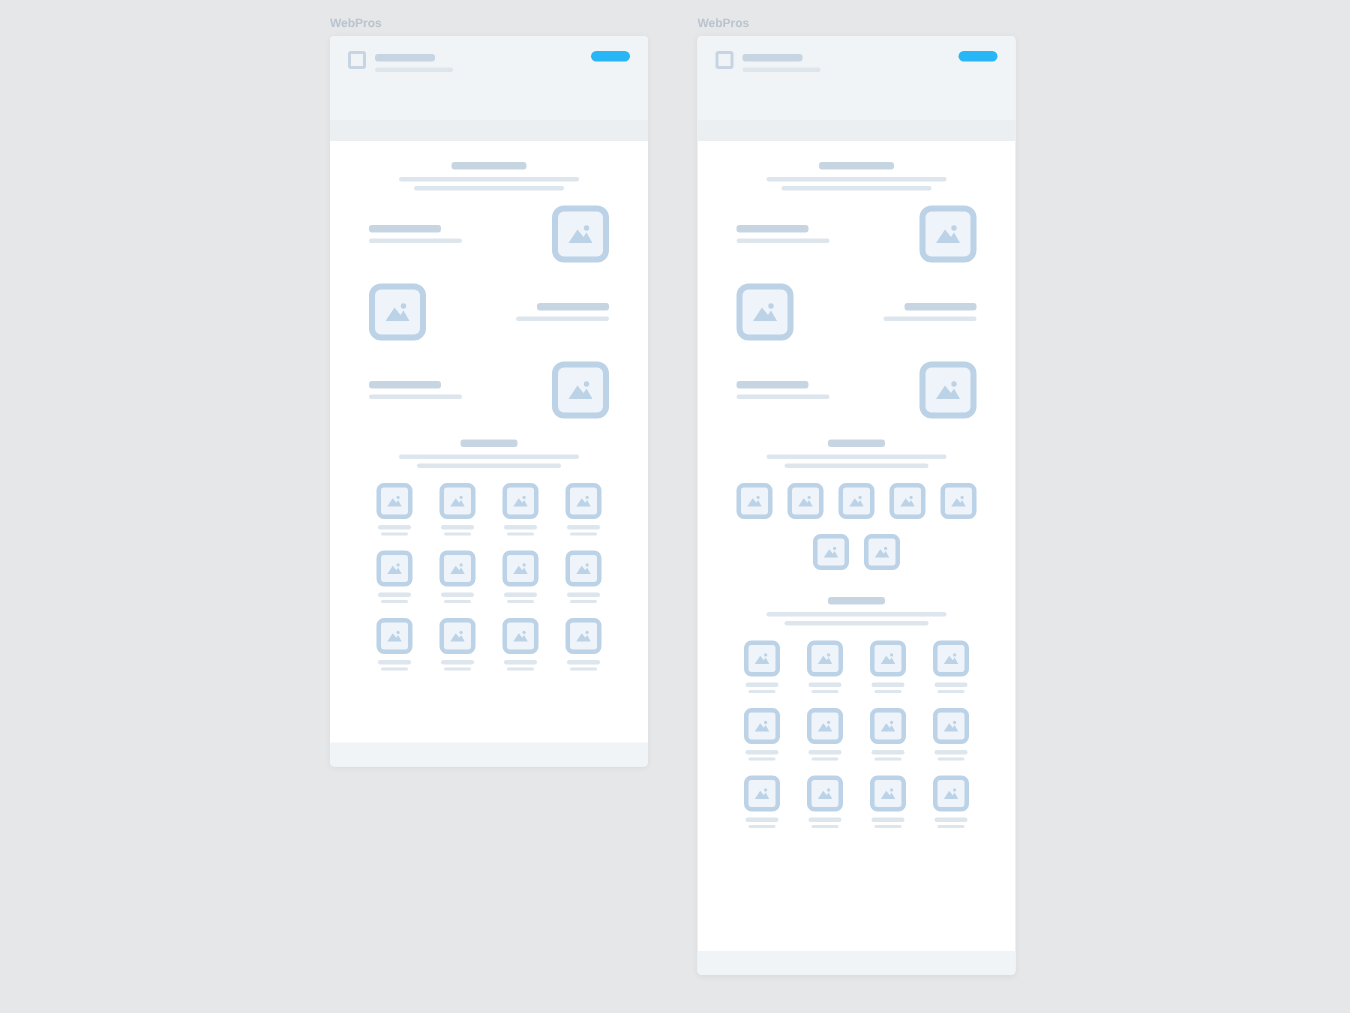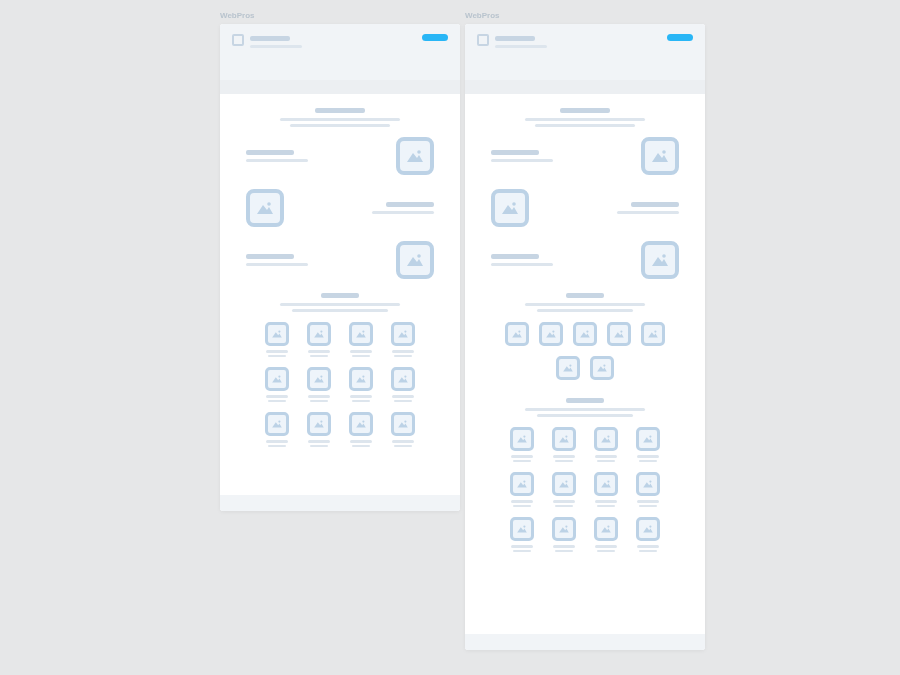--- a/index.html
+++ b/index.html
@@ -6,21 +6,21 @@
   body {
     background: #e6e7e8;
     width: 900px;
     height: 675px;
     overflow: hidden;
     font-family: -apple-system, Helvetica, Arial, sans-serif;
     position: relative;
   }
   .frame {
     position: absolute;
-    width: 240px;
+    width: 212px;
     background: #fff;
     border-radius: 3px;
     box-shadow: 0 1px 4px rgba(0,0,0,0.06);
   }
   .frame.a { left: 220px; top: 24px; height: 487px; }
   .frame.b { left: 465px; top: 24px; height: 626px; }
   .brand {
     position: absolute;
     top: -13px; left: 0;
     font-size: 8px;

